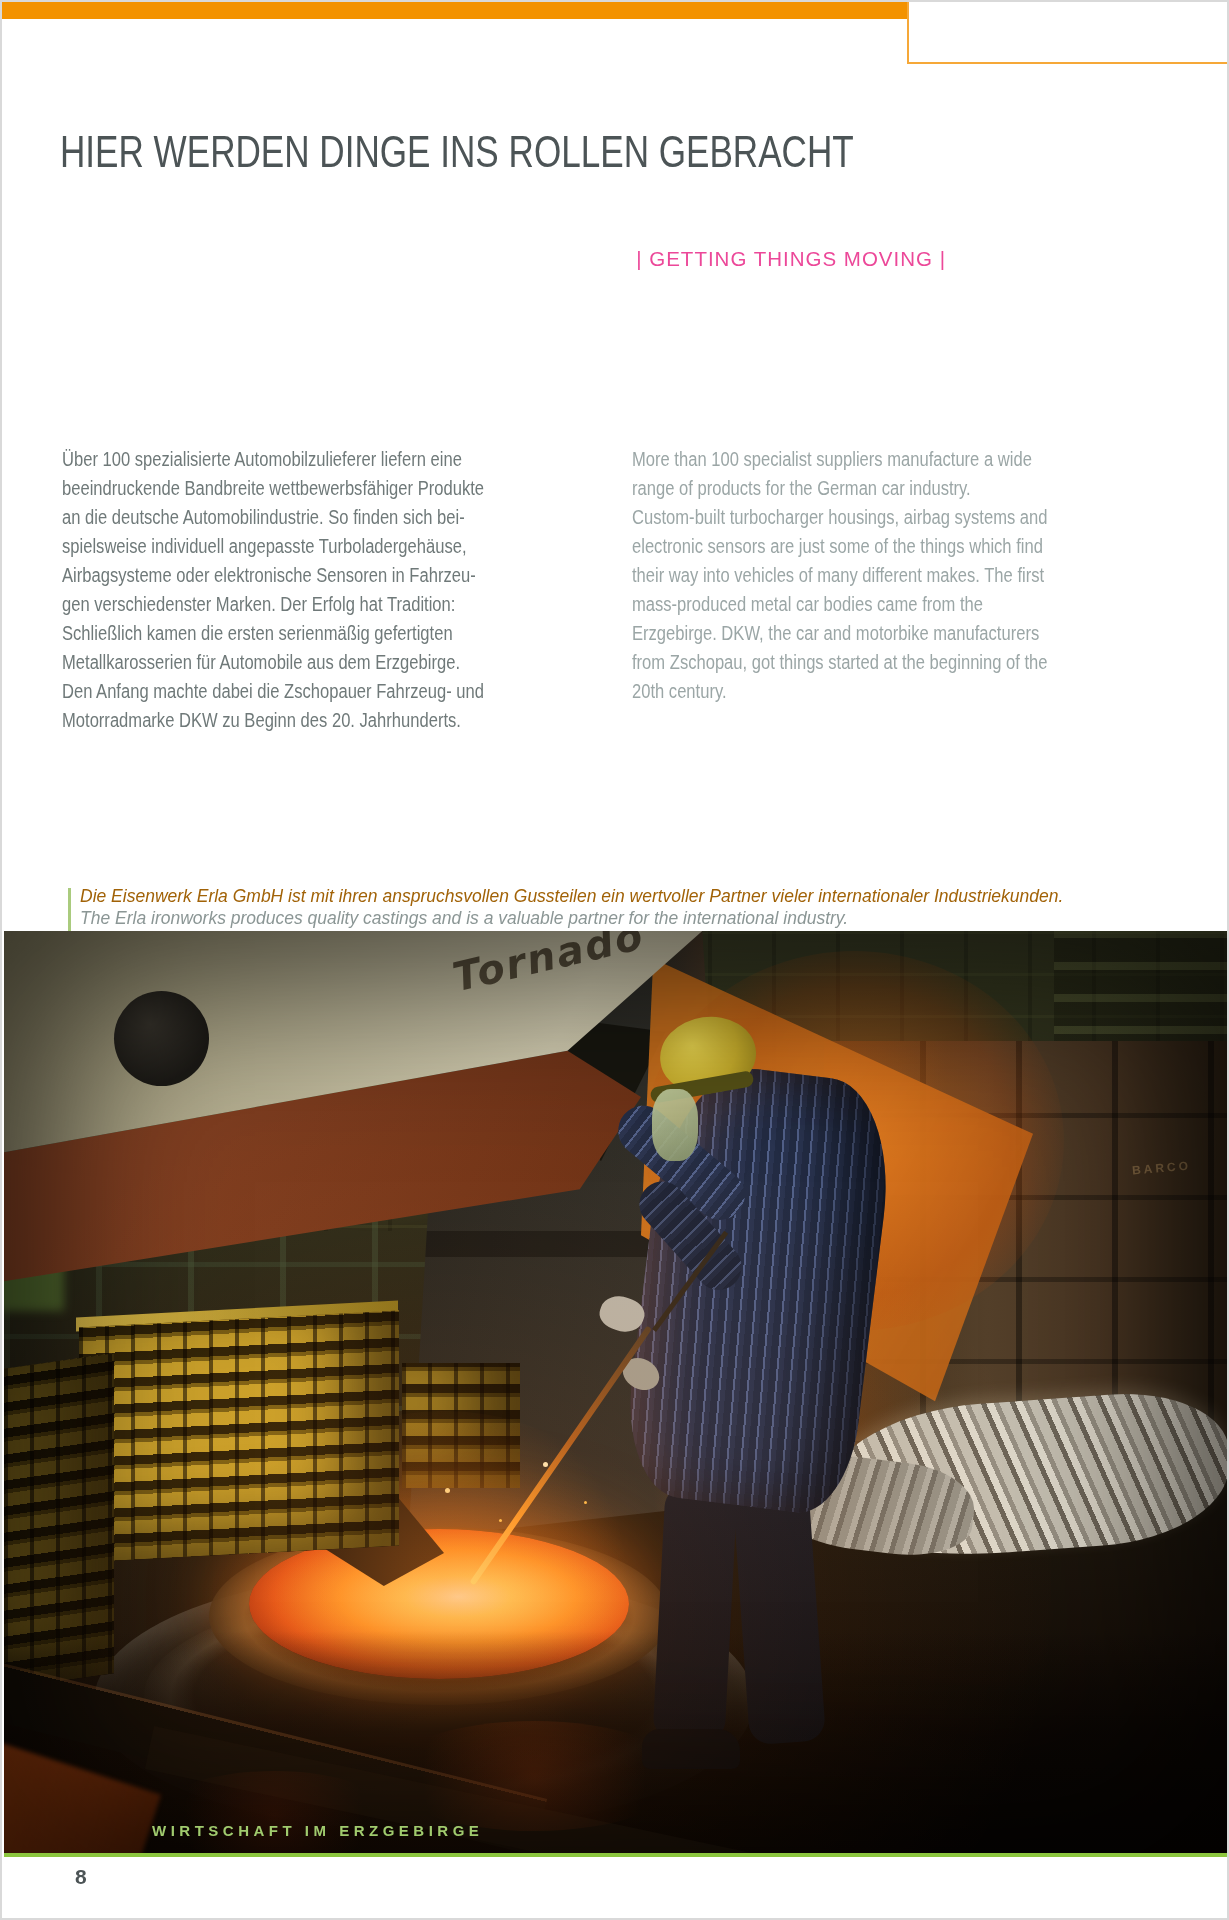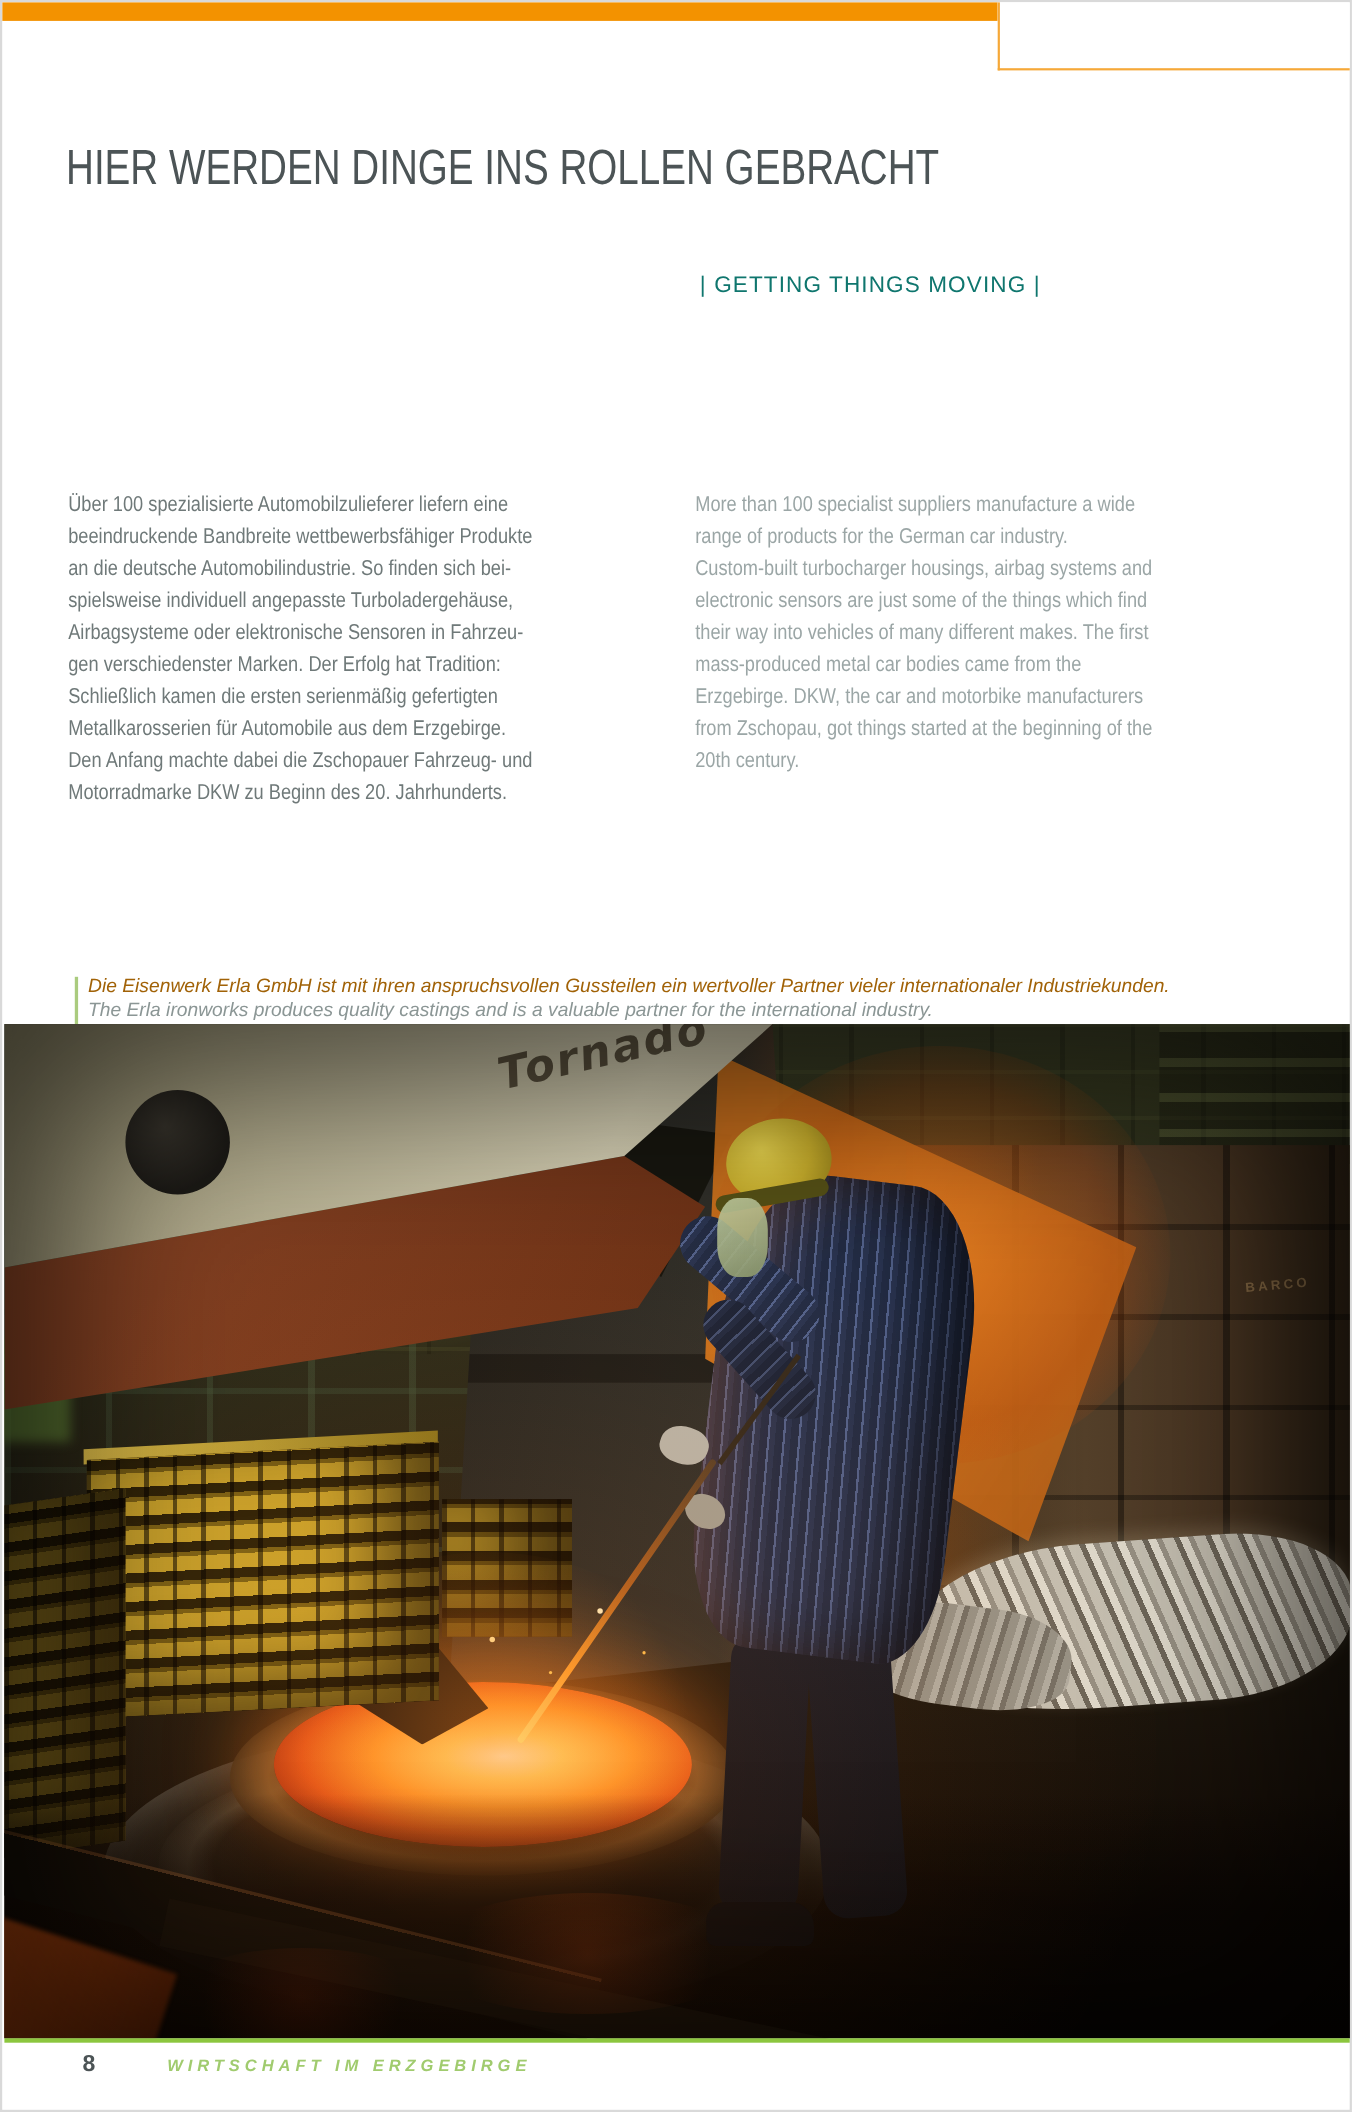--- a/index.html
+++ b/index.html
@@ -8,40 +8,40 @@
         font-family:"Liberation Sans",sans-serif;}
   .abs{position:absolute;}
 
   
   .orange-bar{left:0;top:3;width:905px;height:17px;background:#F39200;}
   .notch{left:905px;top:0;width:322px;height:60px;background:#fff;
          border-left:2px solid #F6A838;border-bottom:2px solid #F6A838;}
   .h1{left:58px;top:124px;width:1100px;font-size:45px;font-weight:300;
       color:#4C5456;letter-spacing:0;white-space:nowrap;
       transform:scaleX(.78);transform-origin:0 0;}
-  .subtitle{right:281px;top:245px;font-size:20.5px;color:#0f766e;
+  .subtitle{right:281px;top:245px;font-size:20.5px;color:#ec4899;
             letter-spacing:1px;white-space:nowrap;}
 
   
   .col{top:443px;font-size:19.5px;line-height:29px;white-space:pre-line;
        width:660px;transform:scaleX(.85);transform-origin:0 0;}
   .col-de{left:60px;color:#6F7979;}
   .col-en{left:630px;color:#9BA6A6;}
 
   
   .cap-tick{left:66px;top:886px;width:3px;height:46px;background:#AACB7E;}
   .cap{left:78px;width:1140px;font-size:17.5px;font-style:italic;white-space:nowrap;}
   .cap-de{top:884px;color:#a16207;}
   .cap-en{top:906px;color:#8B9695;}
 
   
   .green-rule{left:2px;top:1851px;width:1225px;height:4px;background:#8CC63E;}
   .pageno{left:73px;top:1863px;font-size:21px;font-weight:bold;color:#4C5456;}
-  .pub{left:150px;top:1868px;font-size:15px;font-weight:bold;
-       letter-spacing:4.5px;color:#A0CB6E;font-style:italic;}
+  .pub{left:150px;top:1820px;font-size:15px;font-weight:bold;
+       letter-spacing:4.5px;color:#A0CB6E;}
 
   
   .photo{left:2px;top:929px;width:1225px;height:922px;overflow:hidden;
          background:linear-gradient(175deg,#41442e 0%,#35381f 14%,#2c2e1c 26%,
                    #272416 42%,#201a10 60%,#170f08 80%,#0e0804 100%);}
   .ph{position:absolute;}
   .top-tex{left:0;top:0;width:100%;height:300px;opacity:.6;background:
     repeating-linear-gradient(180deg,rgba(125,135,75,.20) 0 3px,transparent 3px 42px),
     repeating-linear-gradient(90deg,rgba(0,0,0,.28) 0 4px,transparent 4px 64px);}
   .lamp{left:395px;top:-8px;width:90px;height:55px;border-radius:50%;

